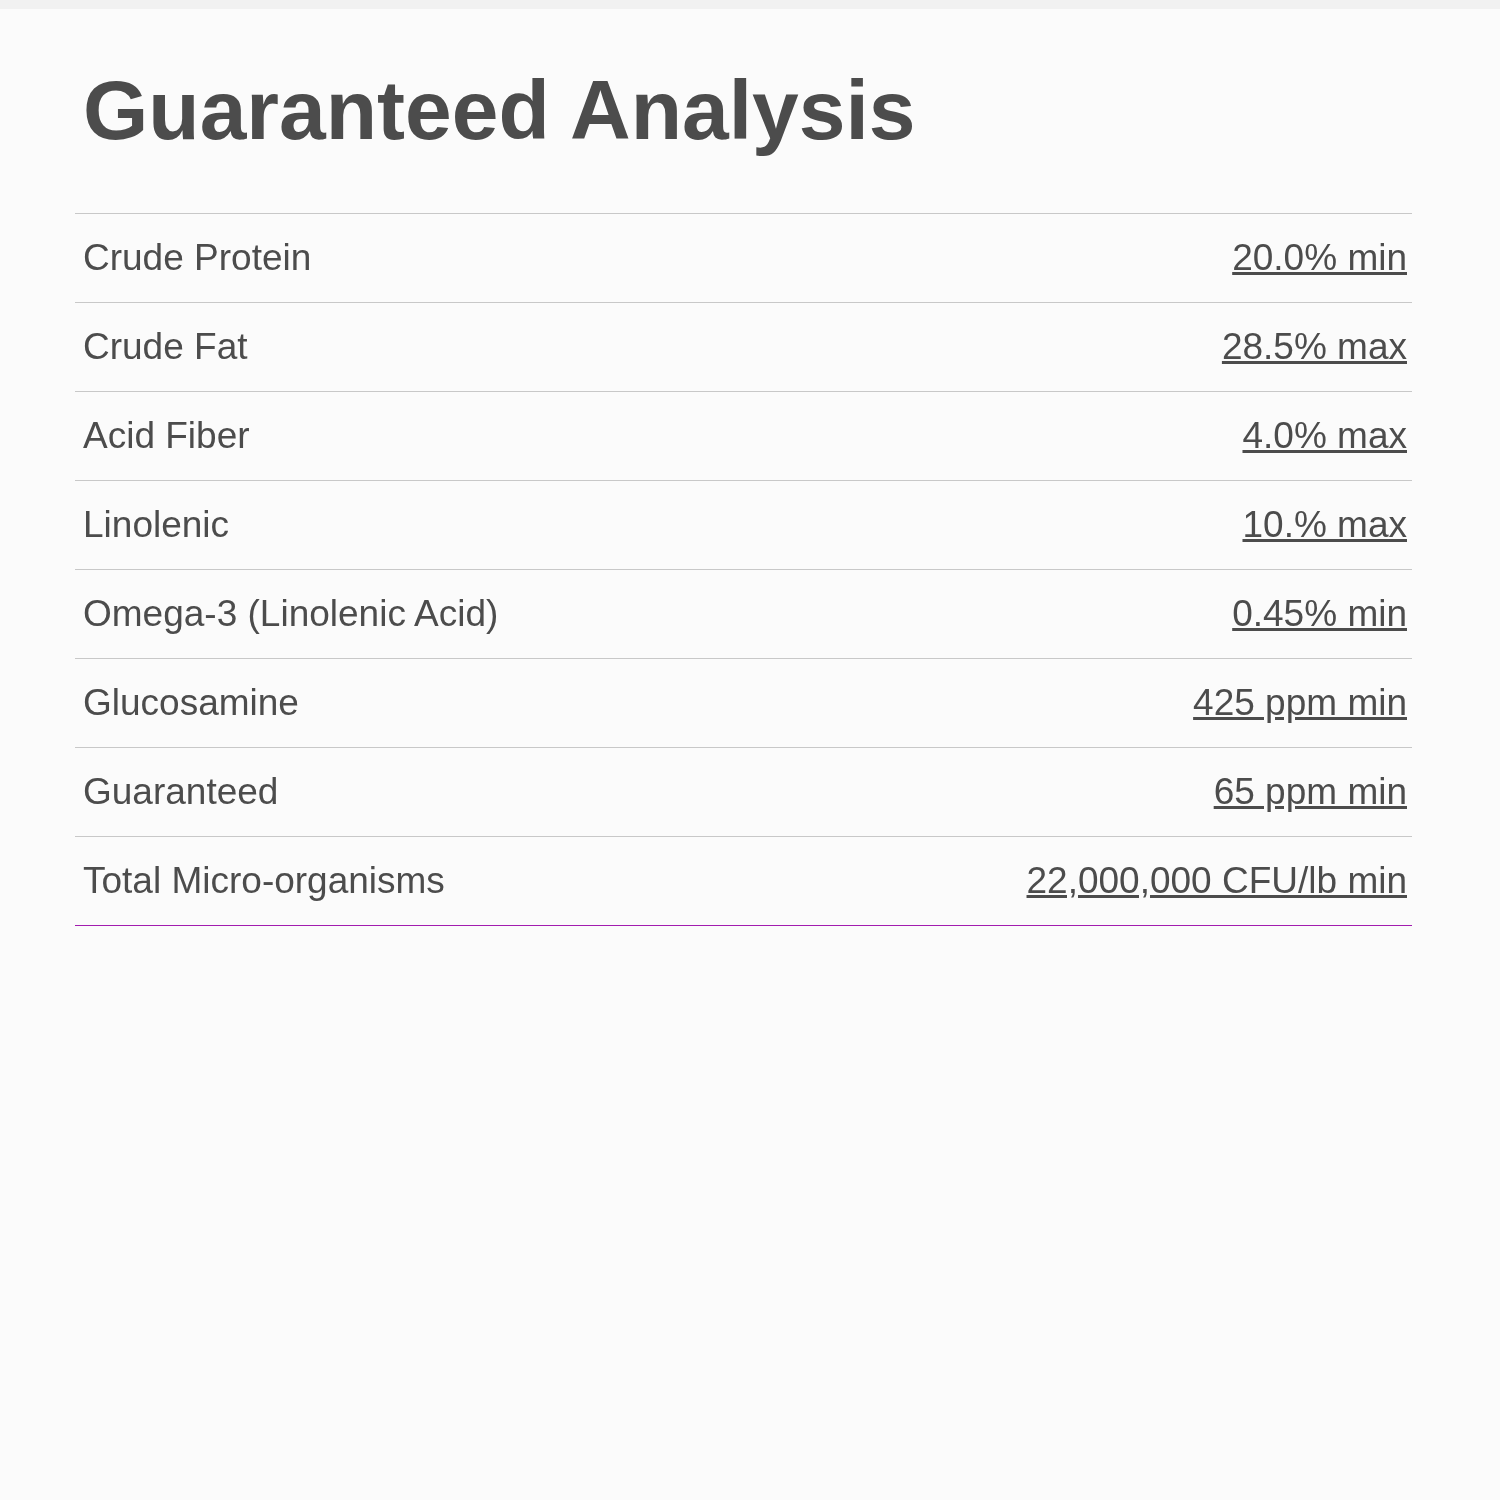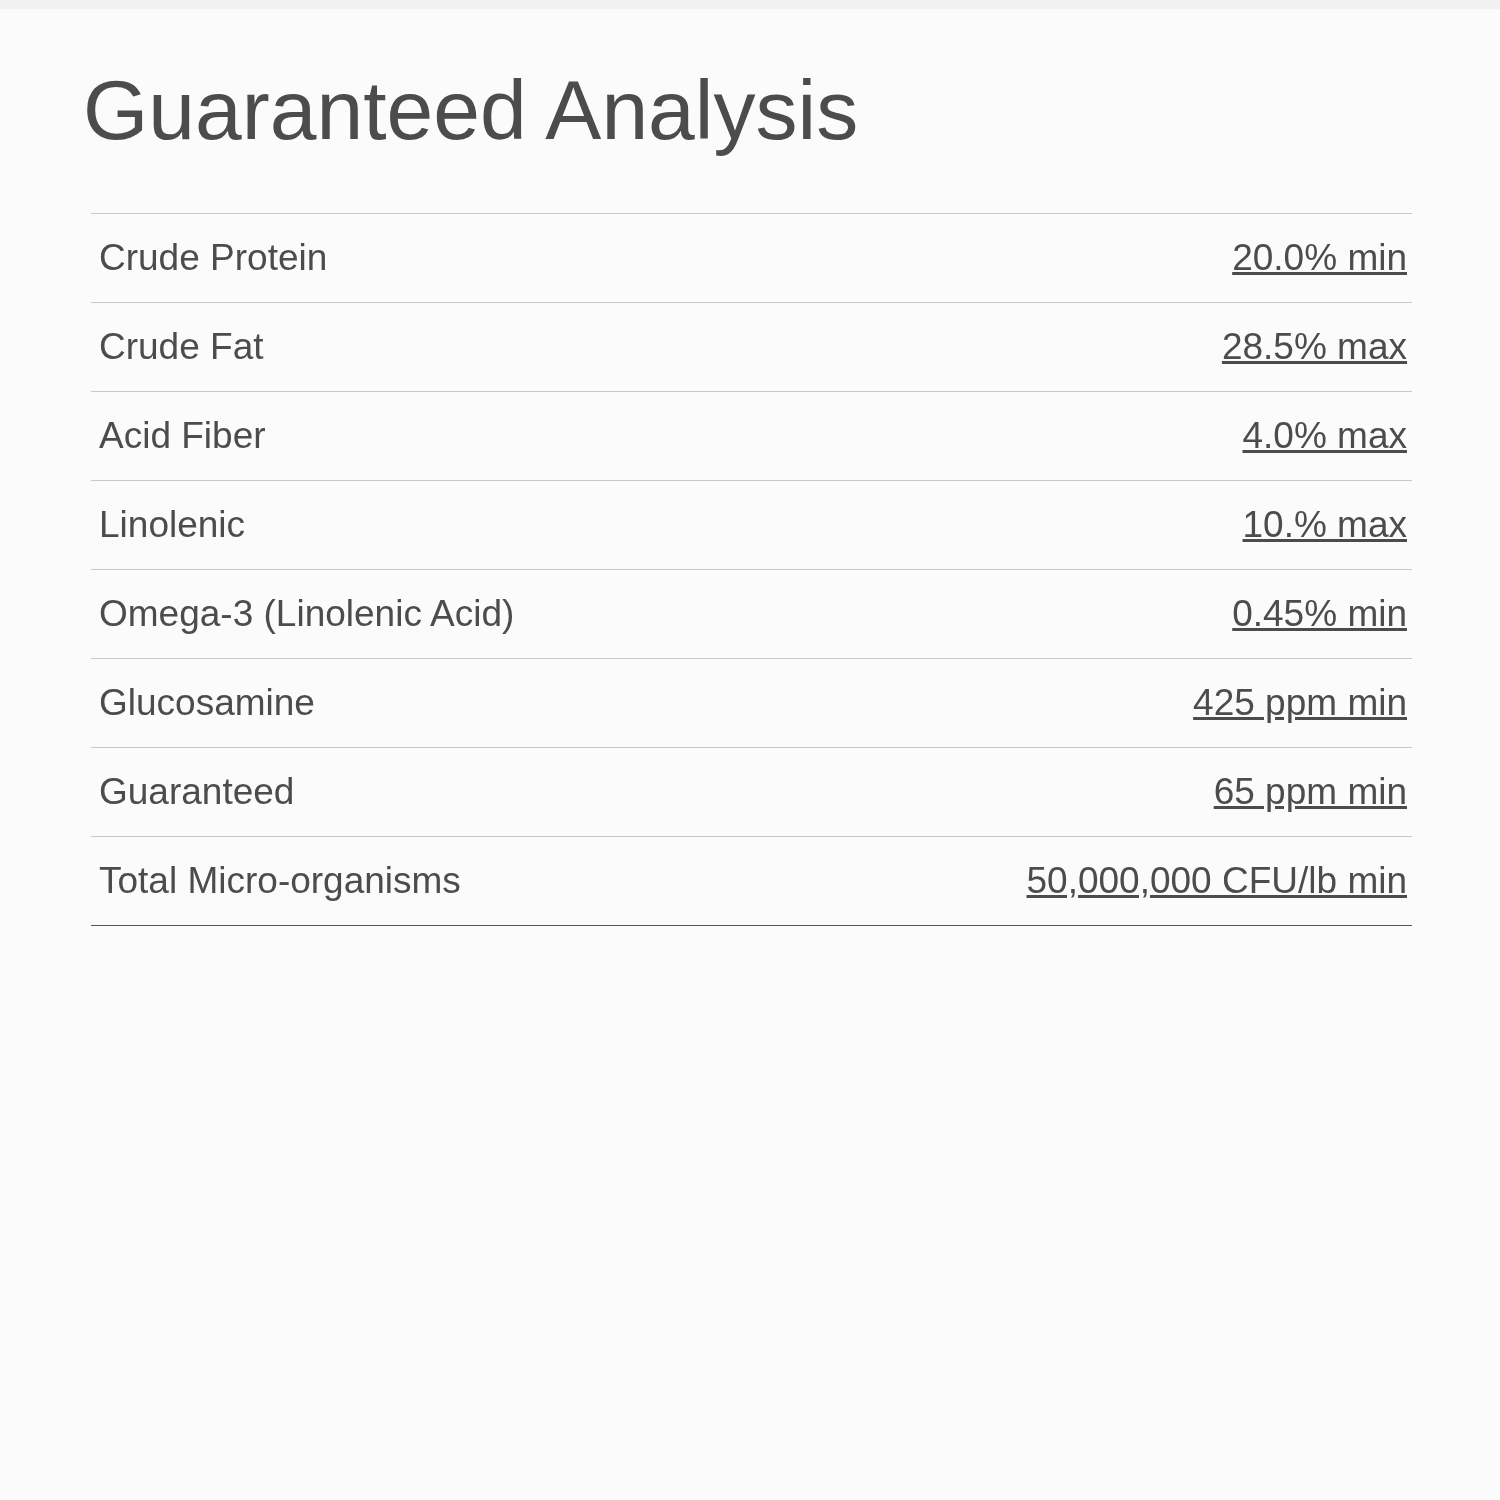--- a/index.html
+++ b/index.html
@@ -16,29 +16,28 @@
   .top-strip {
     height: 9px;
     background: #f1f1f1;
   }
   .container {
     margin-left: 75px;
     width: 1337px;
   }
   .page-title {
     font-size: 84px;
-    font-weight: 400;
+    font-weight: 700;
     color: #4c4c4c;
     letter-spacing: 0;
     line-height: 1.3;
     margin: 47px 0 0 8px;
   }
   .ga-table {
     margin-top: 48px;
-    margin-left: 16px;
   }
   .ga-row {
     height: 88px;
     border-top: 1px solid #c8c8c8;
     display: flex;
     justify-content: space-between;
     align-items: center;
     font-size: 37px;
     font-weight: 300;
     color: #4c4c4c;
@@ -99,17 +98,17 @@
       <span class="ga-value">425 ppm min</span>
     </div>
 
     <div class="ga-row">
       <span class="ga-label">Guaranteed</span>
       <span class="ga-value">65 ppm min</span>
     </div>
 
     <div class="ga-row">
       <span class="ga-label">Total Micro-organisms</span>
-      <span class="ga-value">50,000,000 CFU/lb min</span>
+      <span class="ga-value">22,000,000 CFU/lb min</span>
     </div>
 
   </div>
 </div>
 
 </body></html>

